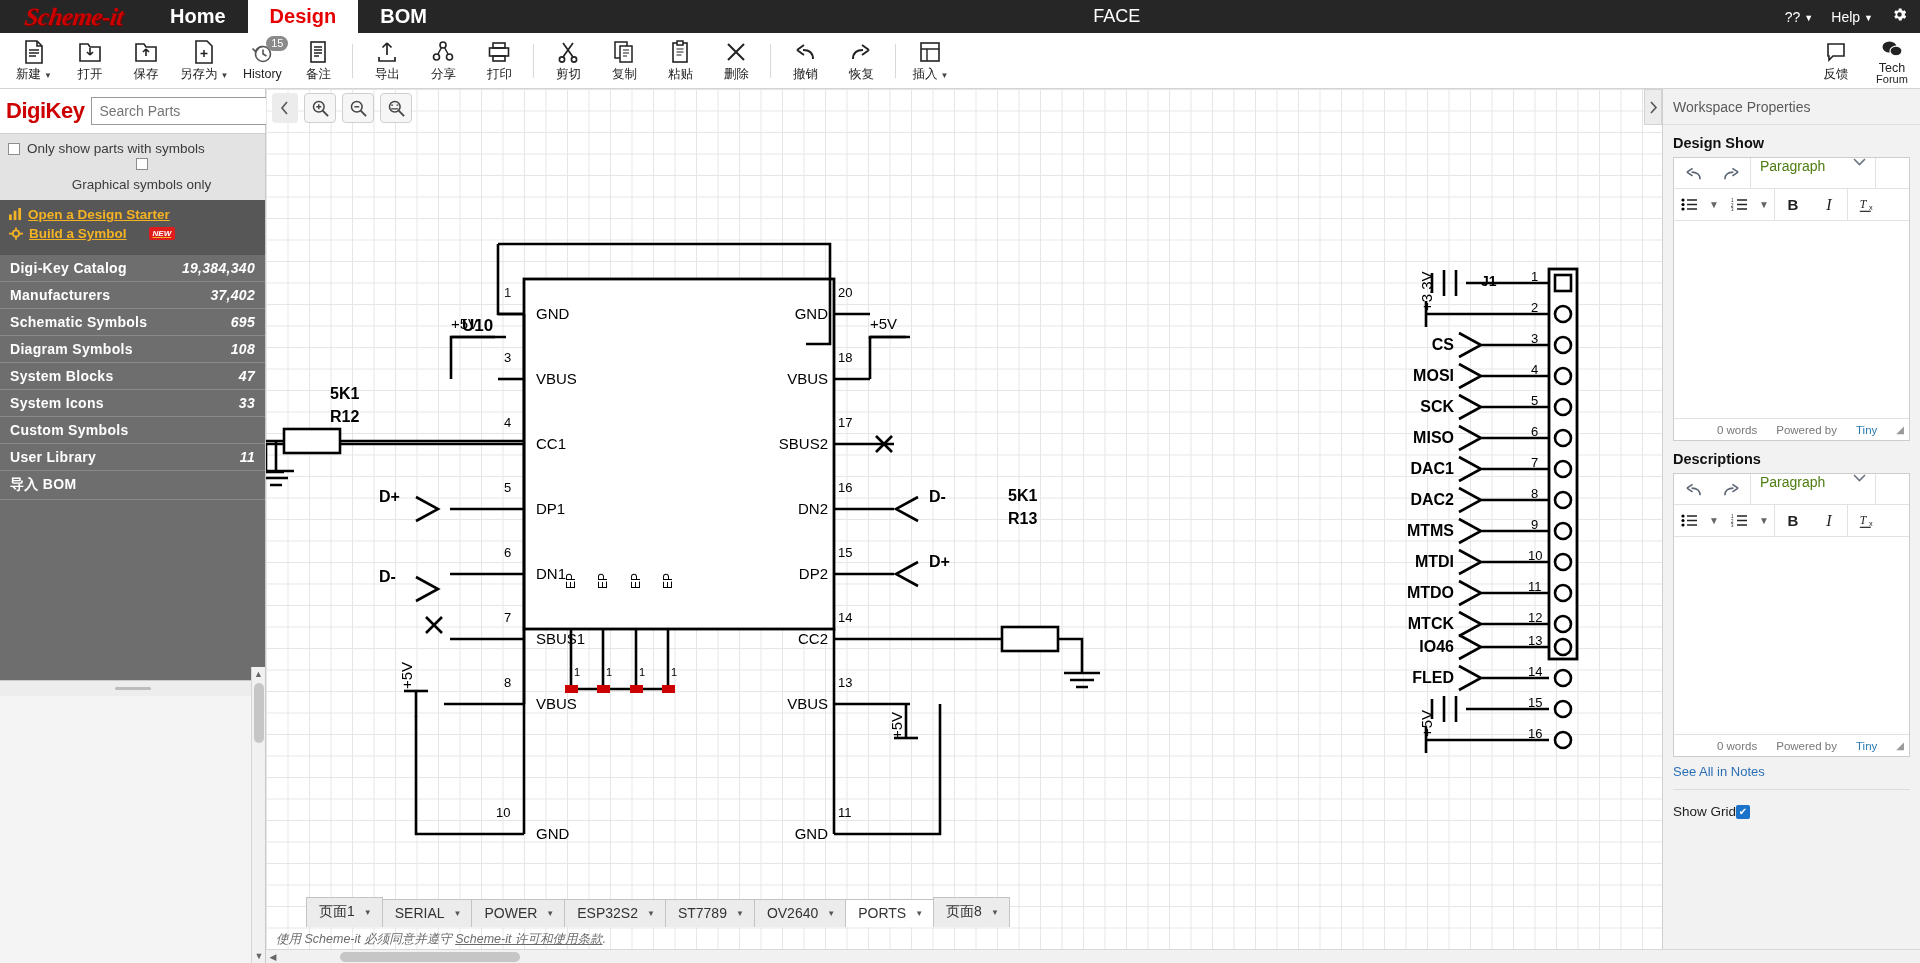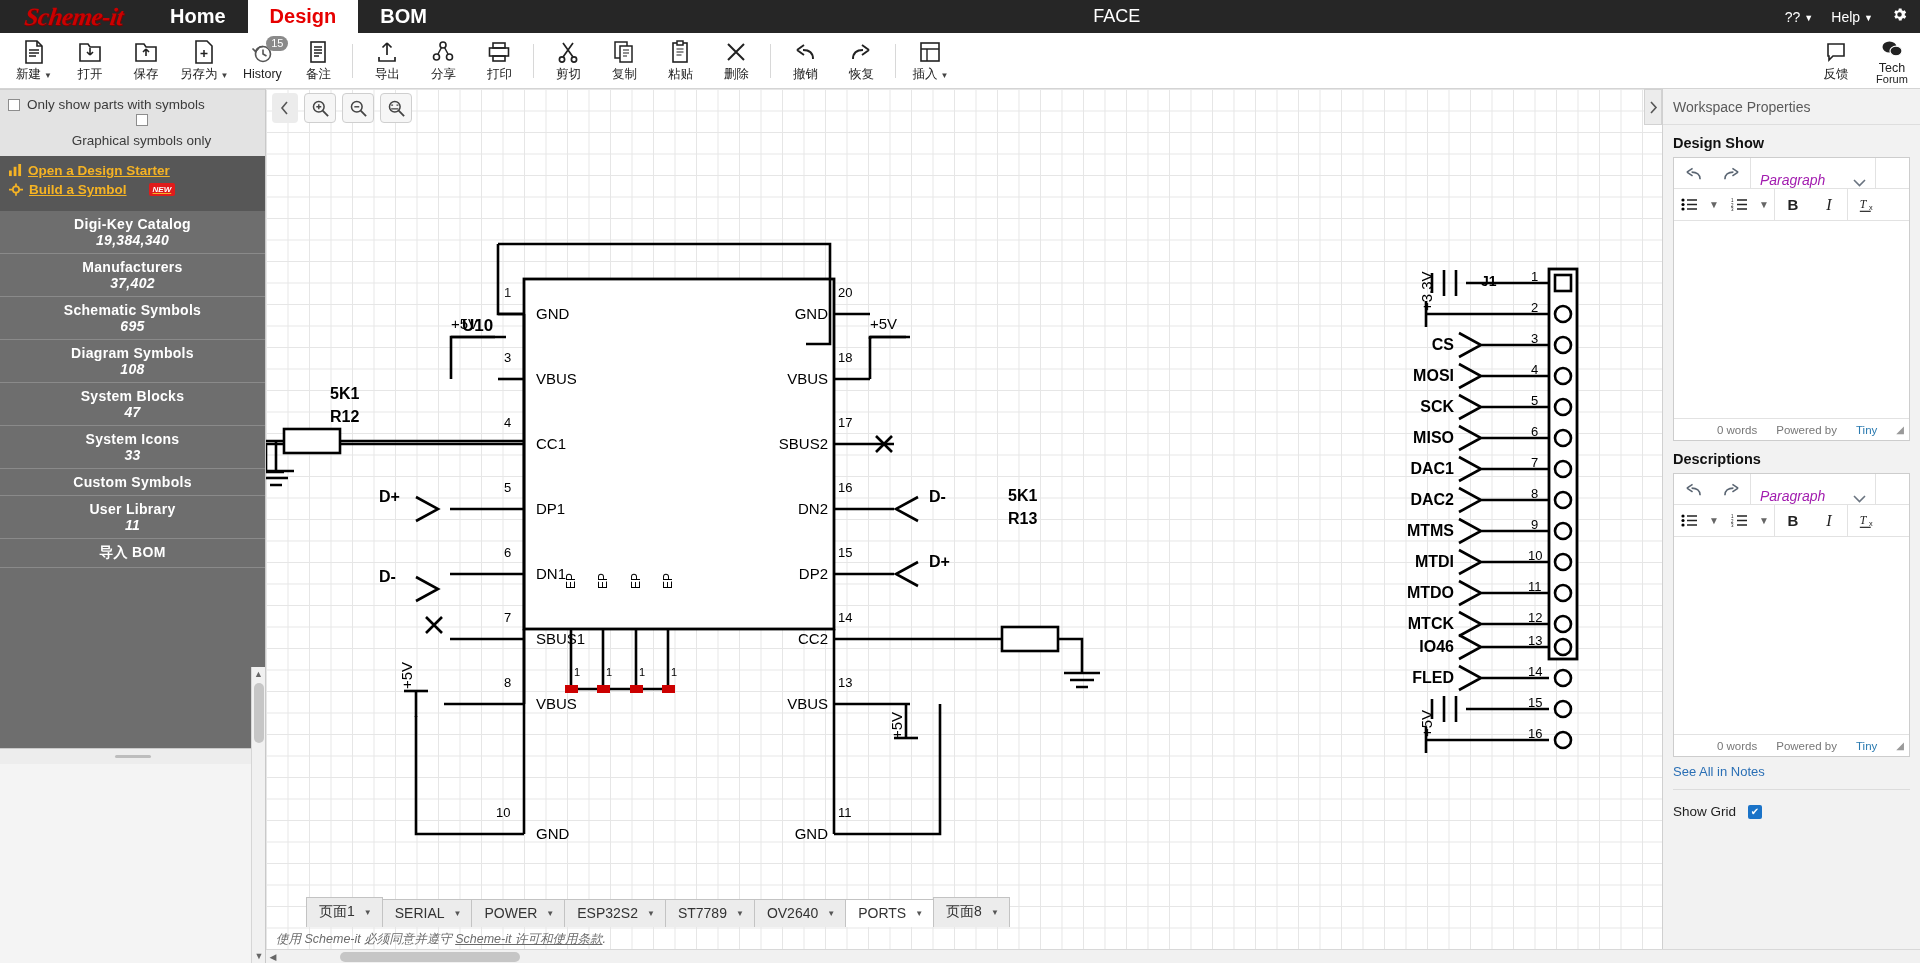--- a/index.html
+++ b/index.html
@@ -79,21 +79,21 @@
   .dlink { display:flex; align-items:center; gap:6px; color:#f5b324; font-size:13.5px; font-weight:bold;
            text-decoration:underline; cursor:pointer; margin-bottom:4px;}
   .newbadge {
     background:#e01b1b; color:#fff; font-size:8px; font-weight:bold; font-style:italic;
     padding:2px 4px; margin-left:16px; border-radius:2px;
   }
   .catlist { background:#6e6e6e; }
   .catrow {
     display:flex; justify-content:space-between; align-items:center;
     padding:5px 10px; font-size:14px; color:#fff; font-weight:bold;
-    border-bottom:1px solid #8a8a8a; cursor:pointer; letter-spacing:0.3px;flex-direction:column;
+    border-bottom:1px solid #8a8a8a; cursor:pointer; letter-spacing:0.3px;
   }
   .catrow .num { font-style: italic; font-weight:bold; }
   .lp-rest { background:#6e6e6e; height:180px; }
   .lp-divider { height:16px; background:#ededed; border-top:1px solid #c9c9c9; display:flex;
                 align-items:center; justify-content:center;}
   .grip { width:36px; height:3px; background:#bdbdbd; border-radius:2px;}
   .lp-tail { background:#f4f4f4; }
   .lp-scroll {
     position:absolute; right:0; top:578px; width:14px; height:296px;
     background:#f1f1f1; border-left:1px solid #d6d6d6;
@@ -157,43 +157,43 @@
     background:#f2f2f2; border-left:1px solid #d0d0d0; padding:0;
   }
   .rp-title { font-size:14px; color:#5a5a5a; padding:10px 10px 9px 10px; border-bottom:1px solid #dedede;}
   .rp-section { padding:10px 10px 0 10px; }
   .rp-h { font-size:14.5px; font-weight:bold; color:#111; margin-bottom:6px;}
   .editor { border:1px solid #cdcdcd; background:#fff; }
   .ed-row1 { display:flex; border-bottom:1px solid #e2e2e2; height:31px; }
   .ed-btn { width:38px; display:flex; align-items:center; justify-content:center; cursor:pointer; color:#4a4a4a; }
   .ed-sel {
     flex:1; border-left:1px solid #e2e2e2; border-right:1px solid #e2e2e2;
-    display:flex; align-items:flex-end; justify-content:space-between;
-    padding:0 9px; font-size:14px; color:#a21caf; cursor:pointer;font-style:italic;
+    display:flex; align-items:flex-start; justify-content:space-between;
+    padding:0 9px; font-size:14px; color:#4d7c0f; cursor:pointer;
   }
   .ed-tail { width:33px; }
   .ed-row2 { display:flex; height:32px; border-bottom:1px solid #e2e2e2; }
   .ed-ic { width:30px; display:flex; align-items:center; justify-content:center; cursor:pointer; color:#333;}
   .ed-cv { width:20px; display:flex; align-items:center; justify-content:center; cursor:pointer; color:#666; font-size:10px;}
   .ed-vline { width:1px; background:#e2e2e2; }
   .ed-bold { width:36px; display:flex; align-items:center; justify-content:center;
              font-weight:bold; font-size:15px; cursor:pointer; color:#222;}
   .ed-ital { width:36px; display:flex; align-items:center; justify-content:center;
              font-style:italic; font-family:"Liberation Serif",serif; font-size:16px; cursor:pointer; color:#222;}
   .ed-clr { width:40px; display:flex; align-items:center; justify-content:center; cursor:pointer; color:#222;}
   .ed-body { height:197px; background:#fff; cursor:text; }
   .ed-foot {
     height:22px; border-top:1px solid #e2e2e2; display:flex; align-items:center;
     justify-content:flex-end; gap:19px; padding-right:5px; font-size:11.5px; color:#777;
   }
   .ed-foot .tiny { color:#2a7ab0; cursor:pointer;}
   .resz { color:#999; font-size:10px; }
   .seeall { font-size:13px; color:#2a6fb5; padding:7px 10px 0 10px; cursor:pointer; }
   .rp-hr { height:1px; background:#dcdcdc; margin:10px 10px 0 10px;}
-  .showgrid { display:flex; align-items:center; gap:12px; padding:14px 10px 0 10px; }
+  .showgrid { display:flex; align-items:center; padding:14px 10px 0 10px; }
   .showgrid .lbl { font-size:13.5px; color:#222;}
   .cbx-on {
     width:14px; height:14px; background:#1a73c8; display:flex; align-items:center;
     justify-content:center; color:#fff; font-size:10px; cursor:pointer; border-radius:2px;
   }
 </style>
 </head>
 <body>
 
 <div class="topnav">
@@ -412,20 +412,32 @@
     </div>
     <div class="tb-lb" style="line-height:11px; text-align:center;">
       <span>Tech</span><br>
       <span style="font-size:11px">Forum</span>
     </div>
   </div>
 
 </div>
 
 <div class="leftpanel">
+  <div class="dk-head">
+    <div class="dk-logo">DigiKey</div>
+    <div class="dk-search">
+      <input type="text" placeholder="Search Parts" style="">
+      <div class="sbtn">
+        <svg width="16" height="16" viewBox="0 0 18 18">
+            <circle cx="7.5" cy="7.5" r="5.2" fill="none" stroke="#fff" stroke-width="1.9"></circle>
+            <path d="M11.3 11.3L16.5 16.5" stroke="#fff" stroke-width="2.2"></path>
+          </svg>
+      </div>
+    </div>
+  </div>
 
   <div class="filterbox">
     <div class="fl-row">
       <span class="cbx"></span>
       <span>Only show parts with symbols</span>
     </div>
     <div class="fl-row indent">
       <span class="cbx"></span>
       <span>Graphical symbols only</span>
     </div>

